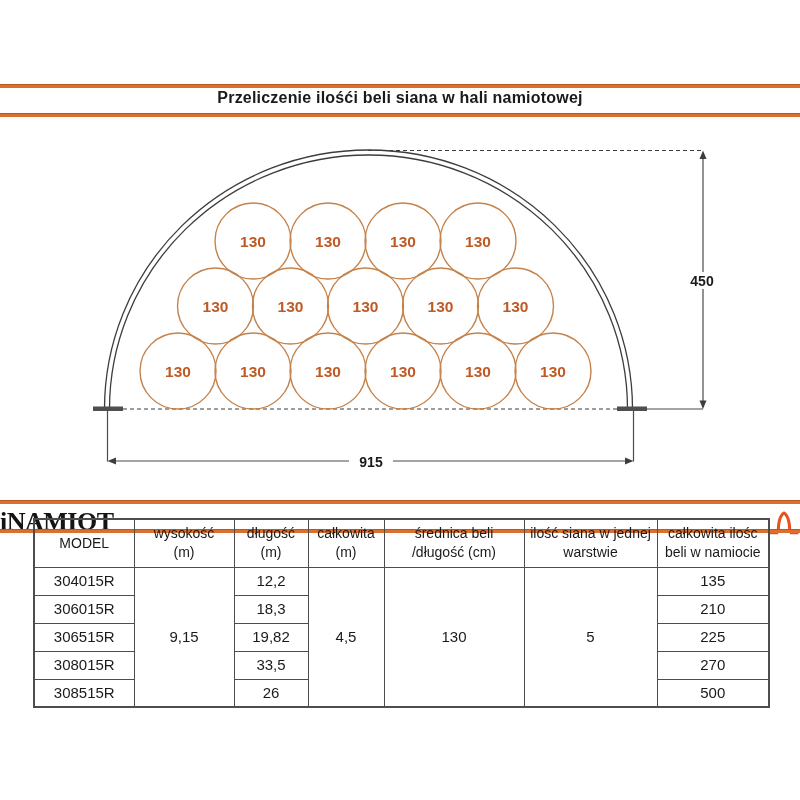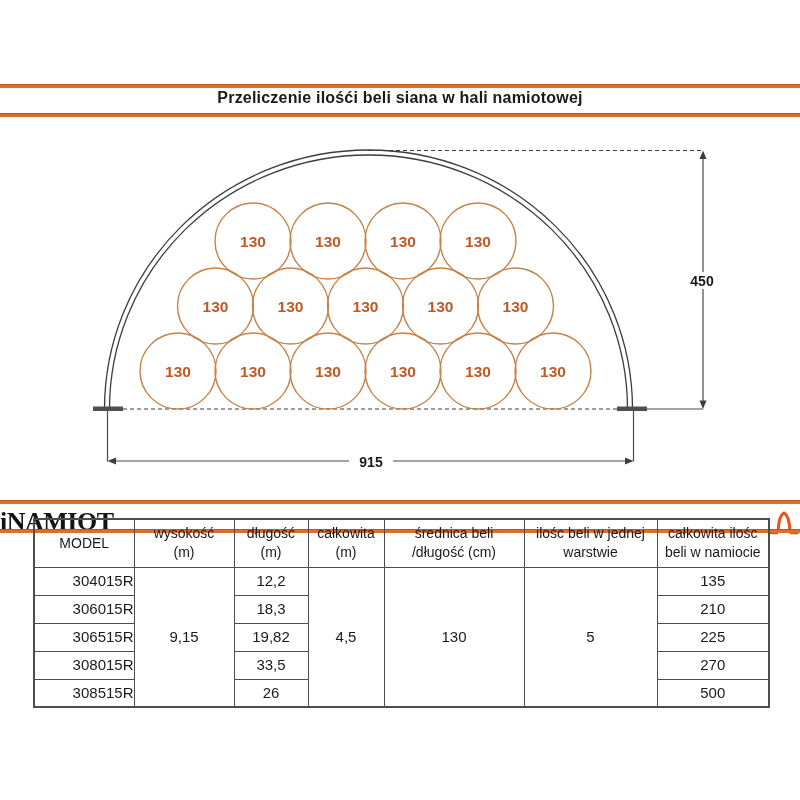--- a/index.html
+++ b/index.html
@@ -36,21 +36,21 @@
   }
   table.spec th,table.spec td{
     border:1px solid #4d4d4d;padding:0;vertical-align:middle;
     font-weight:normal;line-height:1.35;
   }
   table.spec{border:2px solid #4d4d4d;}
   table.spec thead tr{height:48px;}
   table.spec tbody tr{height:28px;}
   table.spec thead th{font-size:14px;}
   .th-model{font-weight:bold;font-size:15px;}
-  .model-cell{font-weight:bold;text-align:right;}
+  .model-cell{font-weight:bold;}
 </style>
 </head>
 <body>
 
 <div class="rule" style="top:84px"></div>
 <div class="page-title">Przeliczenie ilośći beli siana w hali namiotowej</div>
 <div class="rule" style="top:113px"></div>
 
 <svg class="diagram-svg" width="800" height="360" viewBox="0 140 800 360">
 
@@ -146,21 +146,21 @@
       </th>
       <th>
         <div>całkowita</div>
         <div>(m)</div>
       </th>
       <th>
         <div>średnica beli</div>
         <div>/długość (cm)</div>
       </th>
       <th>
-        <div>ilośc beli w jednej</div>
+        <div>ilość siana w jednej</div>
         <div>warstwie</div>
       </th>
       <th>
         <div>całkowita ilośc</div>
         <div>beli w namiocie</div>
       </th>
     </tr>
   </thead>
   <tbody>
     <tr>

